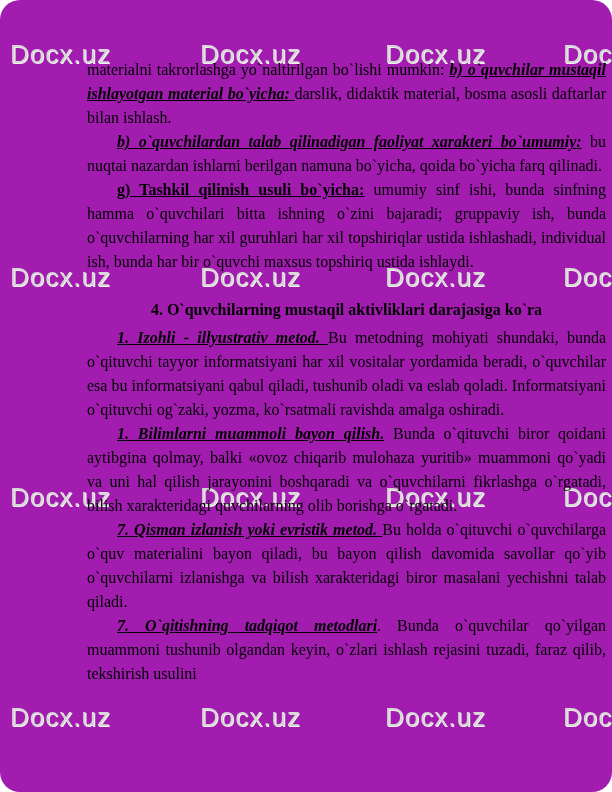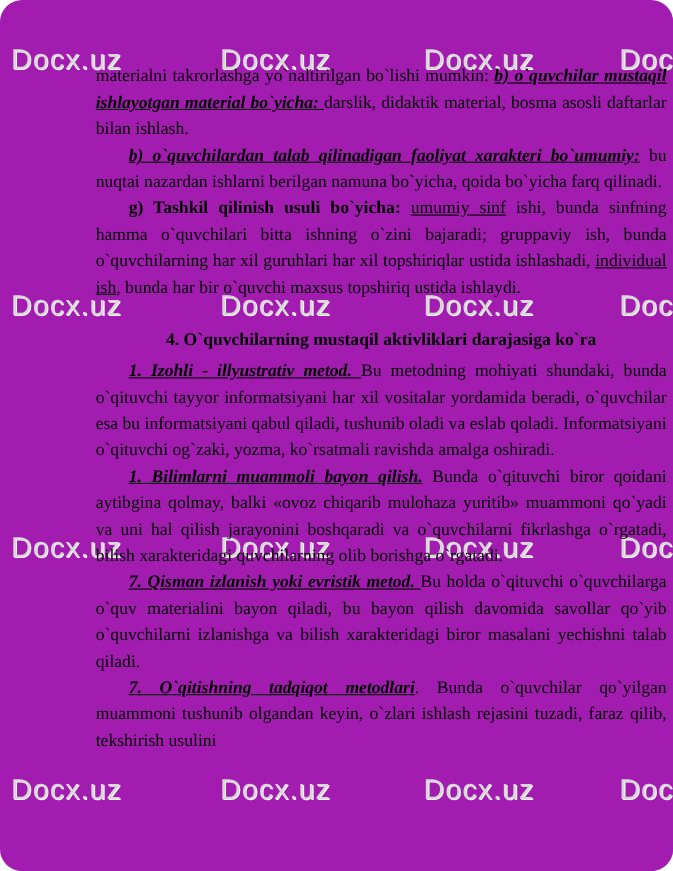--- a/index.html
+++ b/index.html
@@ -49,23 +49,23 @@
     text-indent: 30px;
   }
   .seg-regular { }
   .seg-bold-italic-underline {
     font-weight: bold;
     font-style: italic;
     text-decoration: underline;
   }
   .seg-bold-underline {
     font-weight: bold;
+    text-decoration: underline;
   }
   .seg-underline {
-    text-decoration: underline;
   }
   .heading {
     margin: 24px 0 4px 0;
     text-align: center;
     font-weight: bold;
   }
   .heading-line {
   }
 </style>
 </head>

